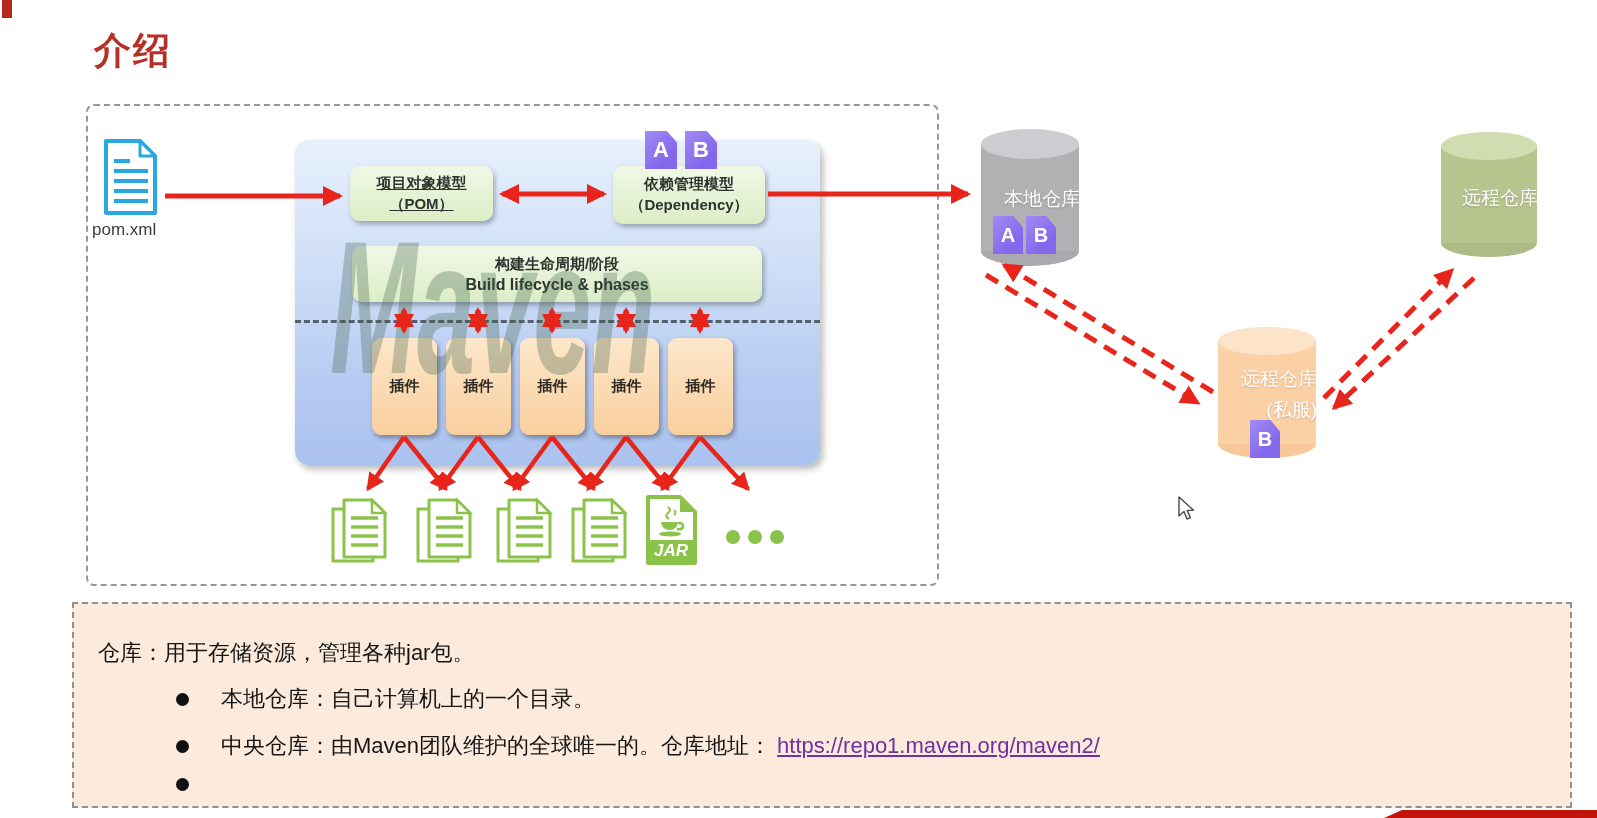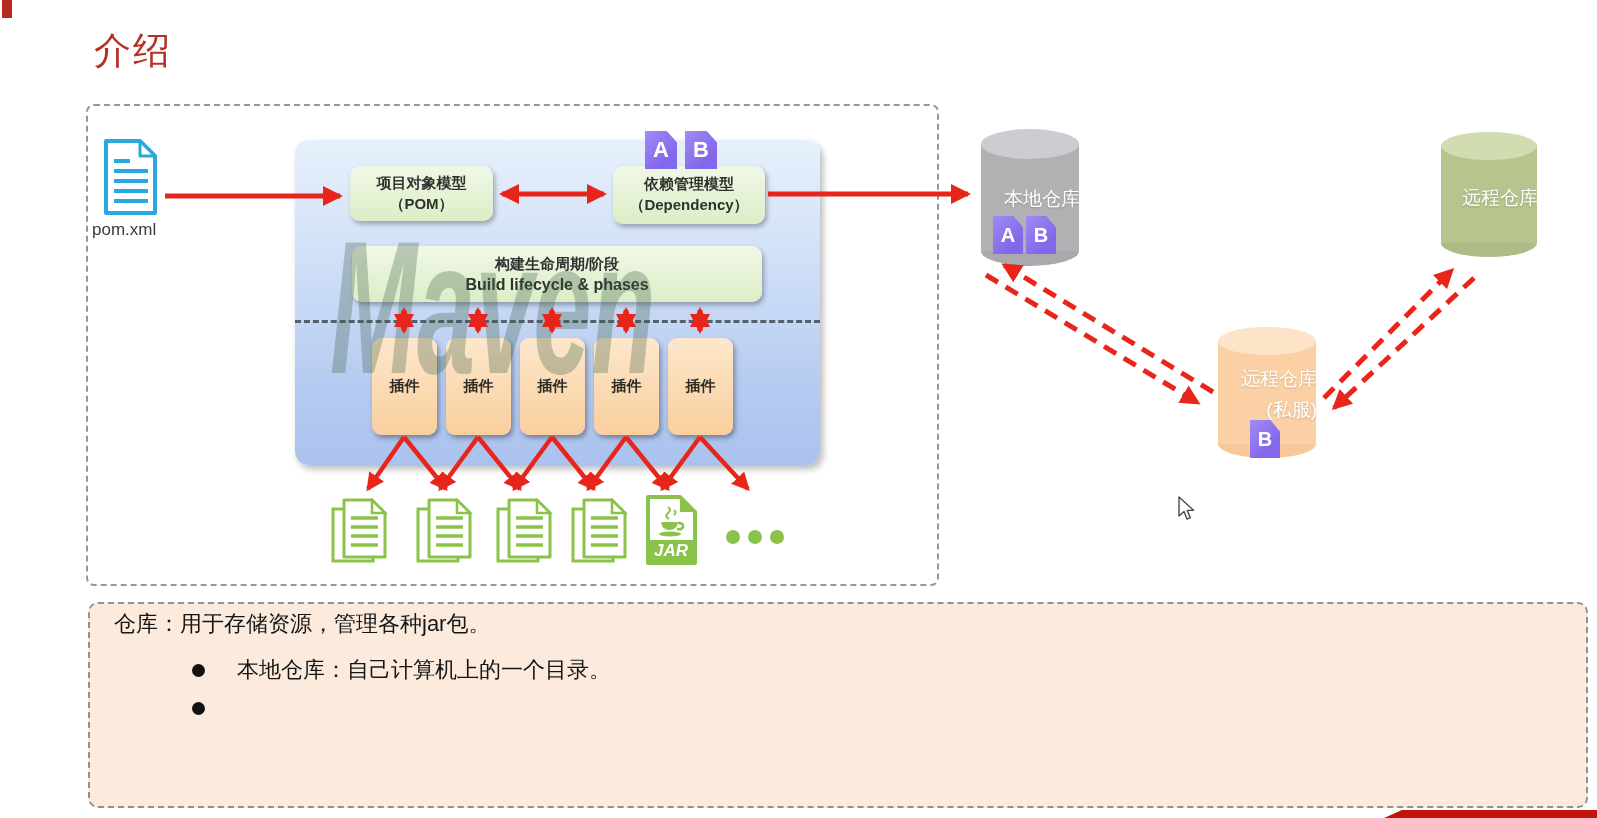--- a/index.html
+++ b/index.html
@@ -1,35 +1,35 @@
 <!DOCTYPE html>
 <html><head>
 <meta charset="utf-8">
 <style>
   html,body{margin:0;padding:0;background:#fff;}
   .stage{position:relative;width:1597px;height:818px;background:#fff;overflow:hidden;
          font-family:"Liberation Sans",sans-serif;}
   .abs{position:absolute;}
 
   .corner-square{left:2px;top:0;width:10px;height:18px;background:#b7281e;}
-  .page-title{left:94px;top:26px;font-size:37px;font-weight:400;color:#b53026;letter-spacing:2px;}
+  .page-title{left:94px;top:26px;font-size:37px;font-weight:700;color:#b53026;letter-spacing:2px;}
 
   .outer-dash{left:86px;top:104px;width:849px;height:478px;border:2px dashed #95979a;border-radius:8px;}
 
   .blue-panel{left:295px;top:140px;width:525px;height:325px;border-radius:14px;
       background:linear-gradient(180deg,#e7f0fc 0%,#d2e1f8 35%,#b6cbf1 75%,#aac2ee 100%);
       box-shadow:3px 4px 7px rgba(0,0,0,.28);}
   .inner-dash{left:295px;top:320px;width:525px;border-top:3px dashed #55606c;}
 
   .green-box{background:linear-gradient(180deg,#f0f8e6 0%,#dcedc6 100%);border-radius:10px;
       box-shadow:2px 3px 5px rgba(0,0,0,.3);display:flex;flex-direction:column;align-items:center;
       justify-content:center;color:#2e3330;font-weight:700;text-align:center;}
   .green-box .l1{font-size:15px;}
   .green-box .l2{font-size:15px;margin-top:2px;}
-  .box-pom{left:350px;top:166px;width:143px;height:55px;}
+  .box-pom{left:350px;top:166px;width:143px;height:55px;text-decoration:underline;}
   .box-dep{left:613px;top:166px;width:152px;height:58px;}
   .box-life{left:352px;top:246px;width:410px;height:56px;}
   .box-life .l2{font-size:16px;}
 
   .plugin{top:338px;width:65px;height:97px;border-radius:9px;
       background:linear-gradient(180deg,#fde7cb 0%,#f9cf9e 60%,#f6c削8e 100%);
       background:linear-gradient(180deg,#fde7cb 0%,#f9cf9e 100%);
       box-shadow:2px 3px 5px rgba(0,0,0,.35);display:flex;align-items:center;justify-content:center;
       font-size:15px;font-weight:700;color:#2e2a24;}
 
@@ -46,23 +46,23 @@
   .arrows{left:0;top:0;z-index:7;pointer-events:none;}
 
   .cyl{z-index:4;}
   .cyl svg{position:absolute;left:0;top:0;width:100%;height:100%;}
   .cyl-label{position:absolute;width:100%;text-align:right;color:#fff;font-size:19px;
       font-weight:500;text-shadow:0 1px 2px rgba(0,0,0,.18);}
 
   .doc-icon,.jar-icon{z-index:3;}
   .dot{width:14px;height:14px;border-radius:50%;background:#8bc34a;z-index:3;}
 
-  .notes{left:88px;top:602px;width:1500px;height:206px;background:#fcebdc;
-      border:2px dashed #8f9194;border-radius:10px;box-sizing:border-box;
-      padding:5px 24px 0 24px;color:#151515;}
+  .notes{left:72px;top:602px;width:1500px;height:206px;background:#fcebdc;
+      border:2px dashed #8f9194;border-radius:0;box-sizing:border-box;
+      padding:34px 24px 0 24px;color:#151515;}
   .notes .intro{font-size:22px;margin-bottom:16px;}
   .bullet-row{display:flex;align-items:center;margin-left:78px;margin-bottom:17px;font-size:22px;}
   .bullet-dot{width:13px;height:13px;border-radius:50%;background:#111;margin-right:32px;flex:0 0 auto;}
   .repo-link{color:#7030a0;text-decoration:underline;cursor:pointer;margin-left:6px;}
 
   .bottom-bar{left:1384px;top:810px;width:213px;height:8px;background:#c3140b;
       clip-path:polygon(0 100%,18px 0,100% 0,100% 100%);}
   .cursor{z-index:20;}
 </style>
 </head>
@@ -250,18 +250,23 @@
   </div>
 
   <div class="abs notes">
     <div class="intro">仓库：用于存储资源，管理各种jar包。</div>
     <div class="bullet-row">
       <span class="bullet-dot"></span>
       <span>本地仓库：自己计算机上的一个目录。</span>
     </div>
     <div class="bullet-row">
       <span class="bullet-dot"></span>
+      <span>中央仓库：由Maven团队维护的全球唯一的。仓库地址：</span>
+      <span class="repo-link">https://repo1.maven.org/maven2/</span>
     </div>
+    <div class="bullet-row">
+      <span class="bullet-dot"></span>
+    </div>
   </div>
 
   <div class="abs bottom-bar"></div>
 
 </div>
 
 </body></html>

